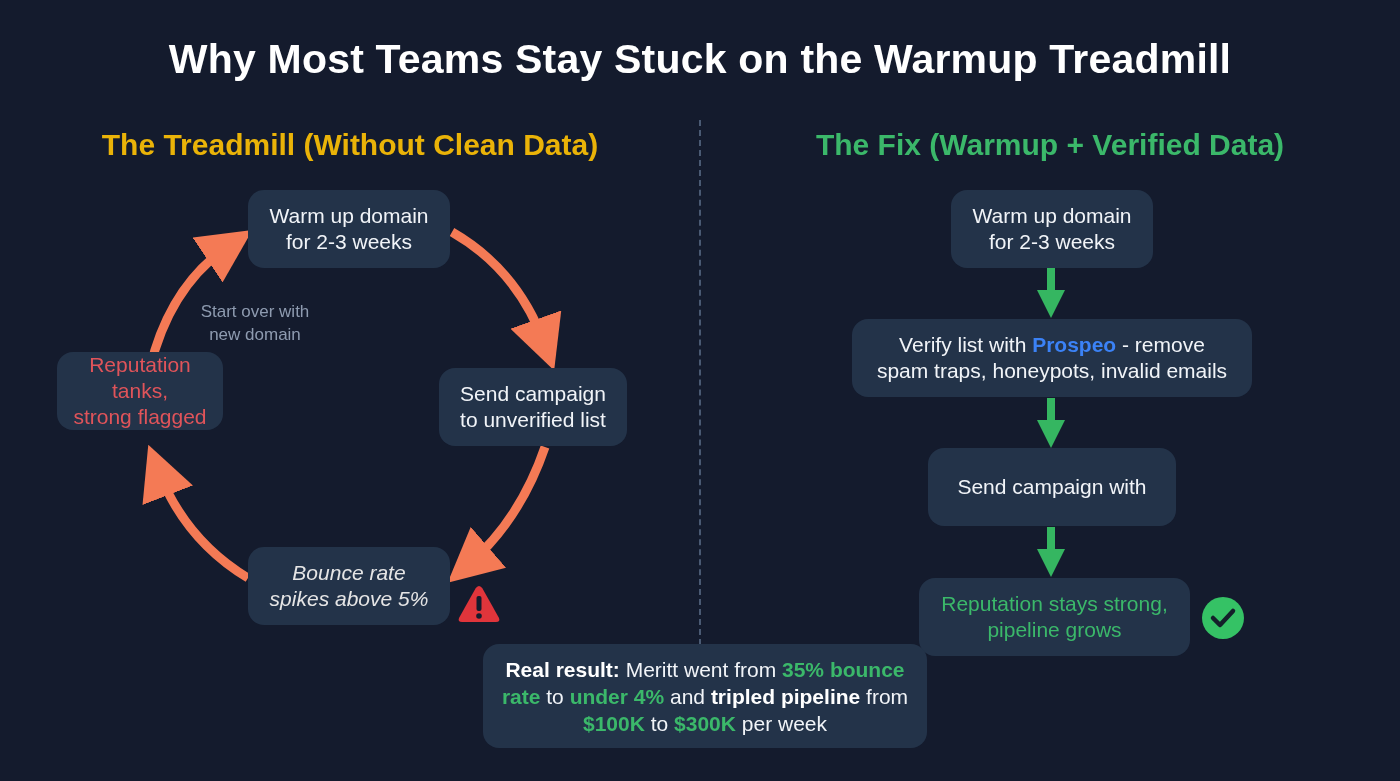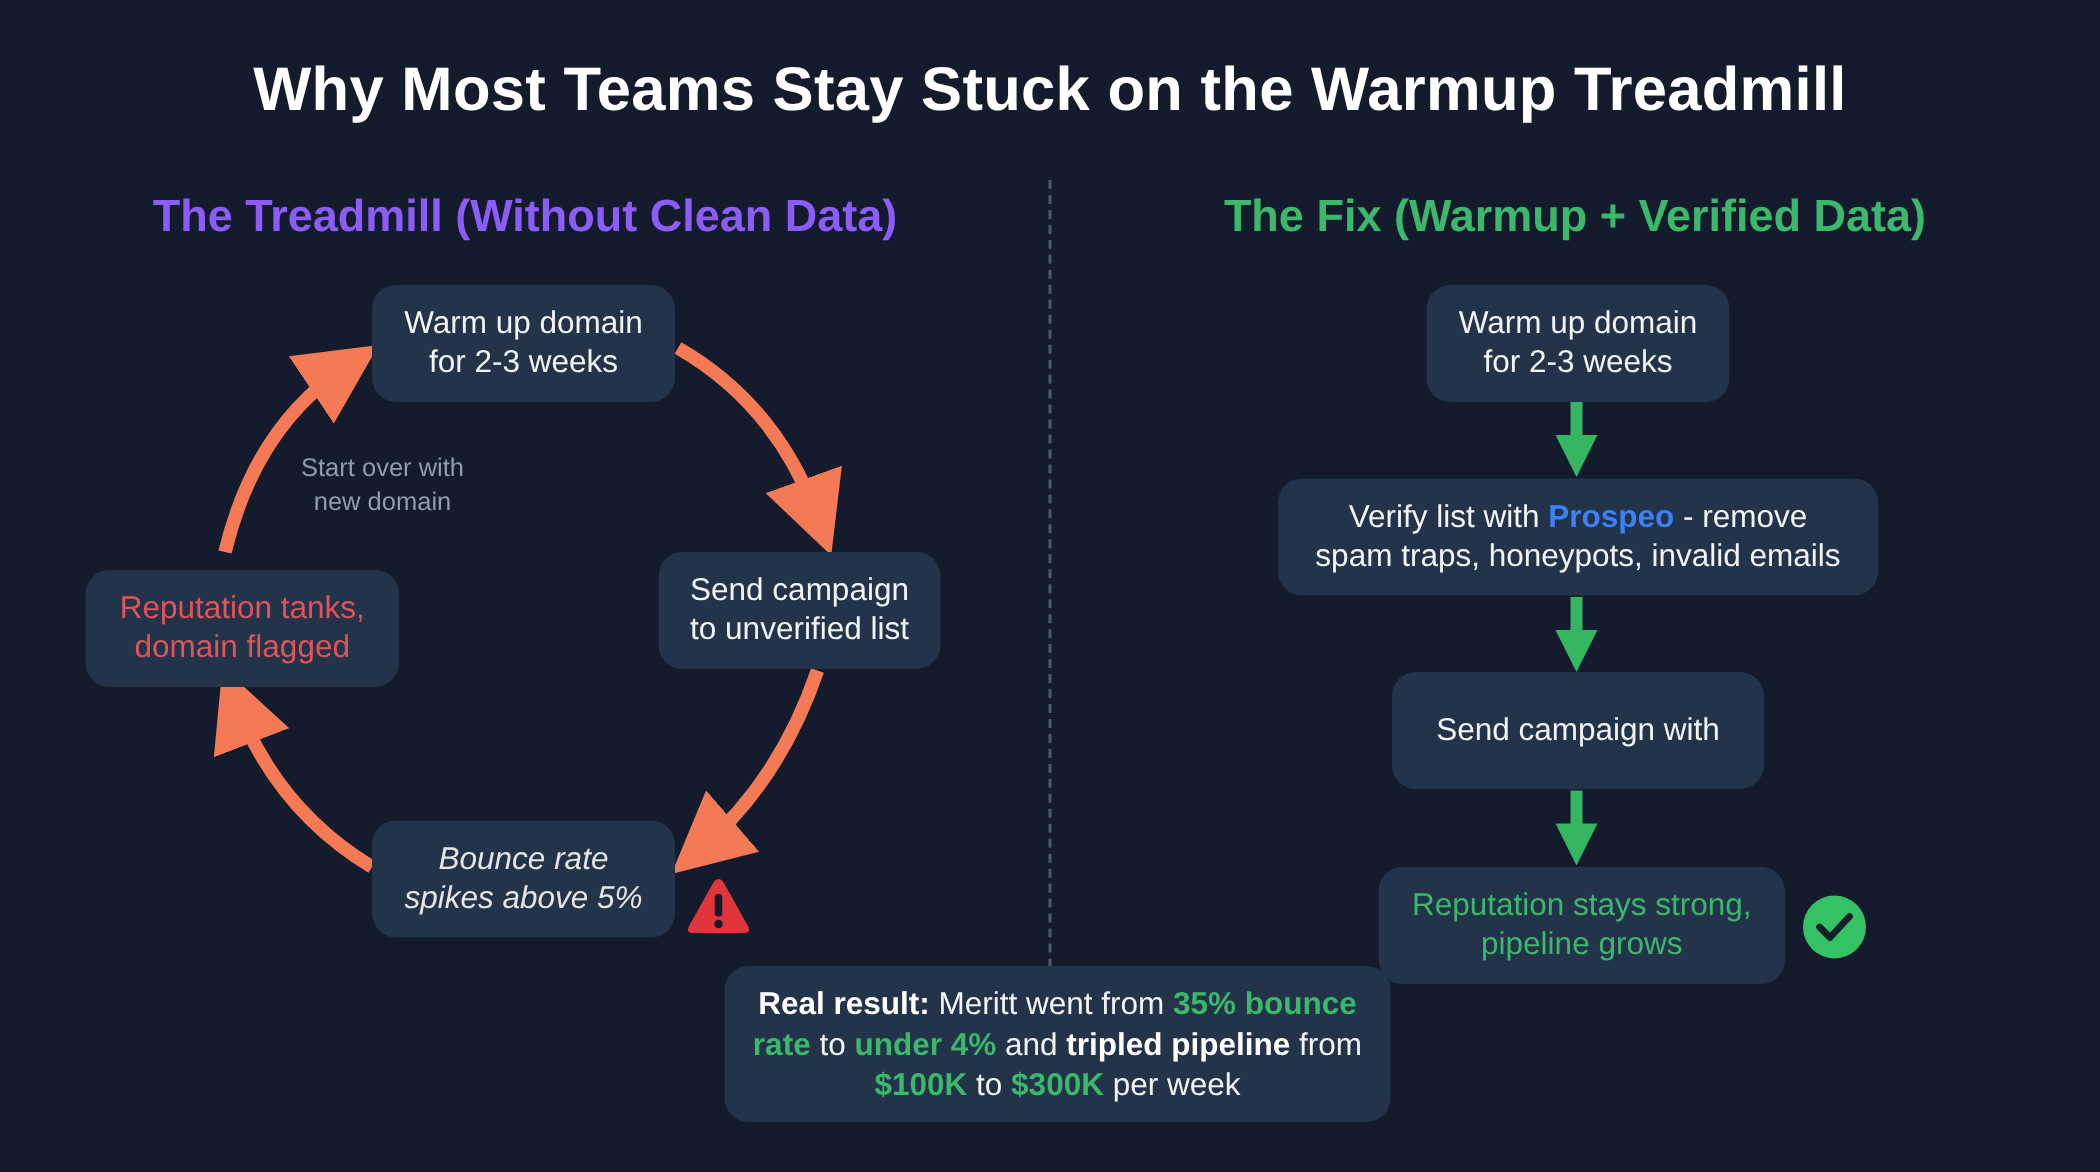--- a/index.html
+++ b/index.html
@@ -29,21 +29,21 @@
     .section-title {
       position: absolute;
       top: 128px;
       font-size: 30px;
       font-weight: 700;
     }
     .section-title.left {
       left: 0;
       width: 700px;
       text-align: center;
-      color: #8b5cf6;
+      color: #eab308;
     }
     .section-title.right {
       left: 700px;
       width: 700px;
       text-align: center;
       color: #3bb86a;
     }
     .divider {
       position: absolute;
       left: 699px;
@@ -160,24 +160,24 @@
     <span>spikes above 5%</span>
   </div>
 </div>
 
 <svg class="icon" style="left:456px;top:583px;" width="46" height="42" viewBox="0 0 46 42">
   <path d="M23,3 Q25,3 26.5,5.5 L43,35 Q44.5,39 40,39 L6,39 Q1.5,39 3,35 L19.5,5.5 Q21,3 23,3 Z" fill="#e0353b"></path>
   <rect x="20.5" y="13" width="5" height="15" rx="2" fill="#141b2d"></rect>
   <circle cx="23" cy="33" r="2.8" fill="#141b2d"></circle>
 </svg>
 
-<div class="node red" style="left:57px;top:380px;width:209px;height:78px;">
+<div class="node red" style="left:57px;top:352px;width:166px;height:78px;">
   <div>
     <span>Reputation tanks,</span>
-    <span>domain flagged</span>
+    <span>strong flagged</span>
   </div>
 </div>
 
 <div class="note">
   <span style="display:block">Start over with</span>
   <span style="display:block">new domain</span>
 </div>
 
 <div class="node" style="left:951px;top:190px;width:202px;height:78px;">
   <div>

